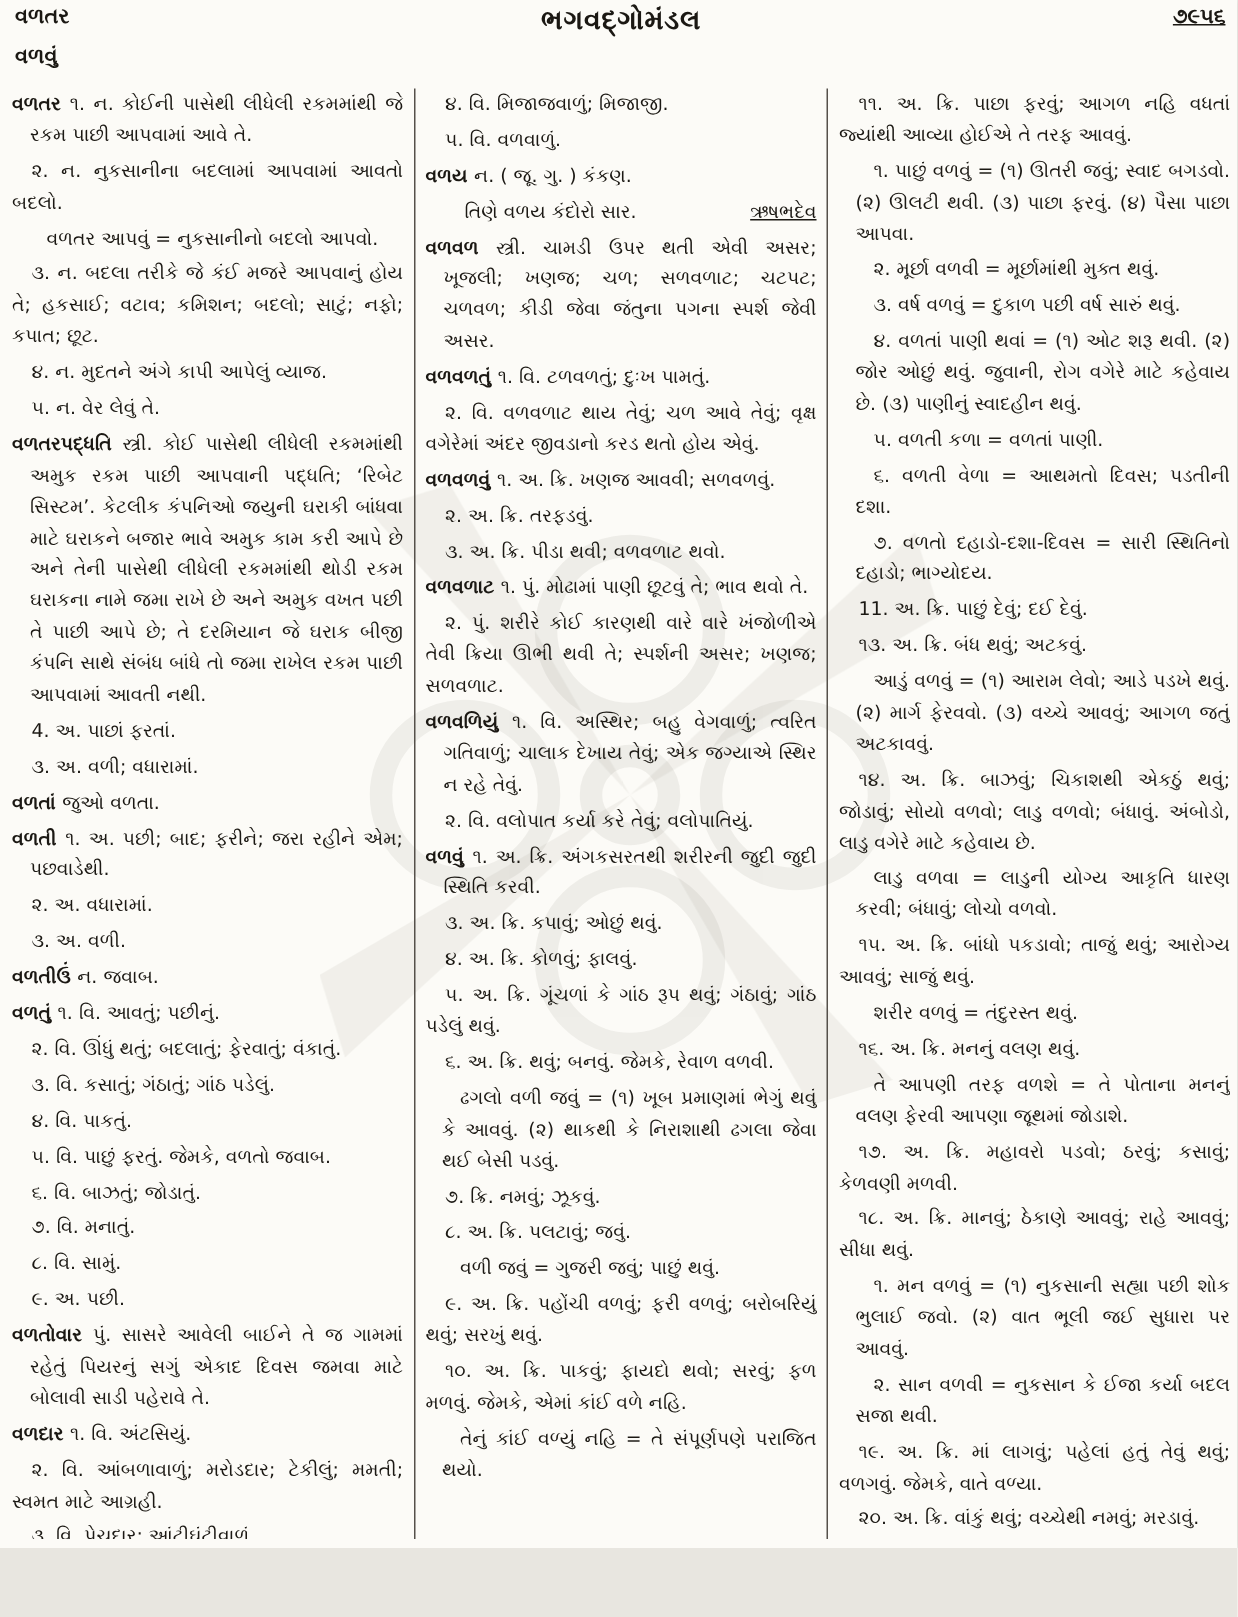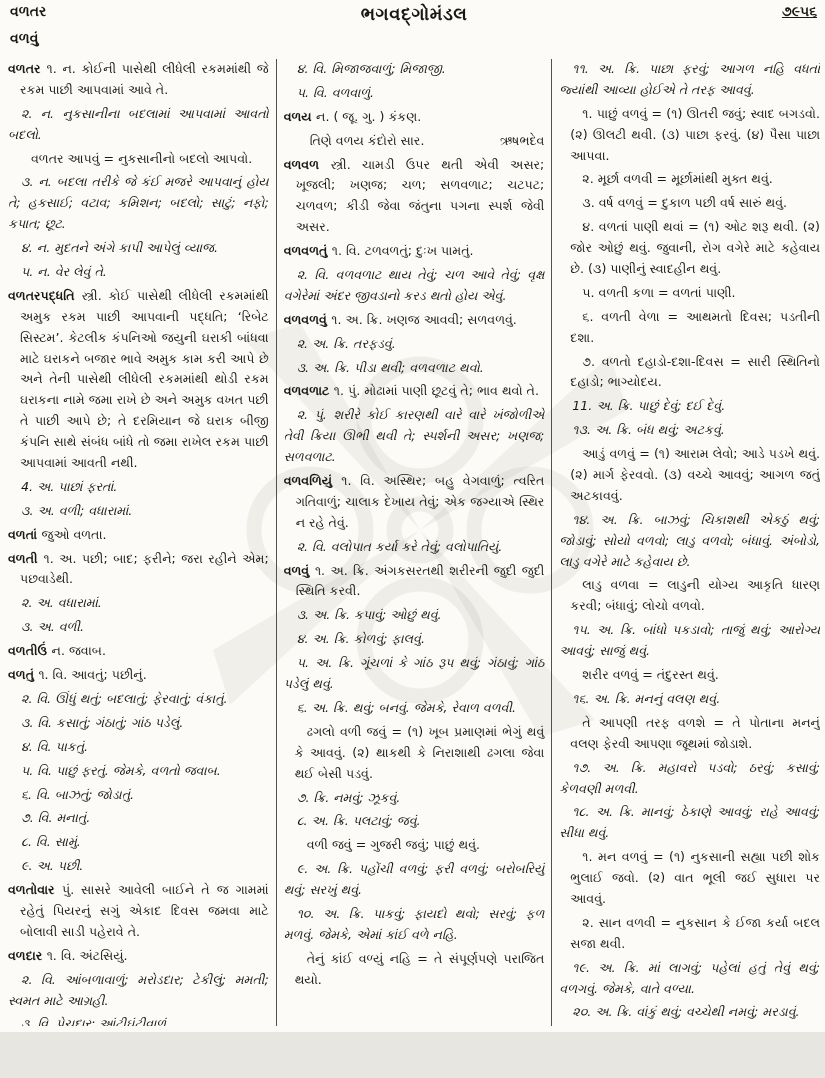--- a/index.html
+++ b/index.html
@@ -37,24 +37,24 @@
   .col:last-child { padding-right:0; }
   .divider { width:1px; background:#55504a; margin-top:2px; }
   .para {
     margin:0 0 3px 0;
     font-size:12.6px;
     line-height:1.66;
     text-align:justify;
   }
   .entry { padding-left:12px; text-indent:-12px; }
   .headword { font-weight:bold; }
-  .sense { text-indent:13px;font-style:italic; }
+  .sense { text-indent:13px; }
   .idiom { padding-left:11px; text-indent:12px; }
   .verse { padding-left:26px; text-indent:0; }
-  .verse .attribution { float:right; padding-left:8px; }
+  .verse .attribution { float:right; padding-left:8px;text-decoration:underline; }
 </style>
 </head>
 <body>
 
 <div class="page">
 
   <div class="header-row">
     <span>વળતર</span>
     <span class="page-title">ભગવદ્ગોમંડલ</span>
     <span class="page-number">૭૯૫૬</span>

